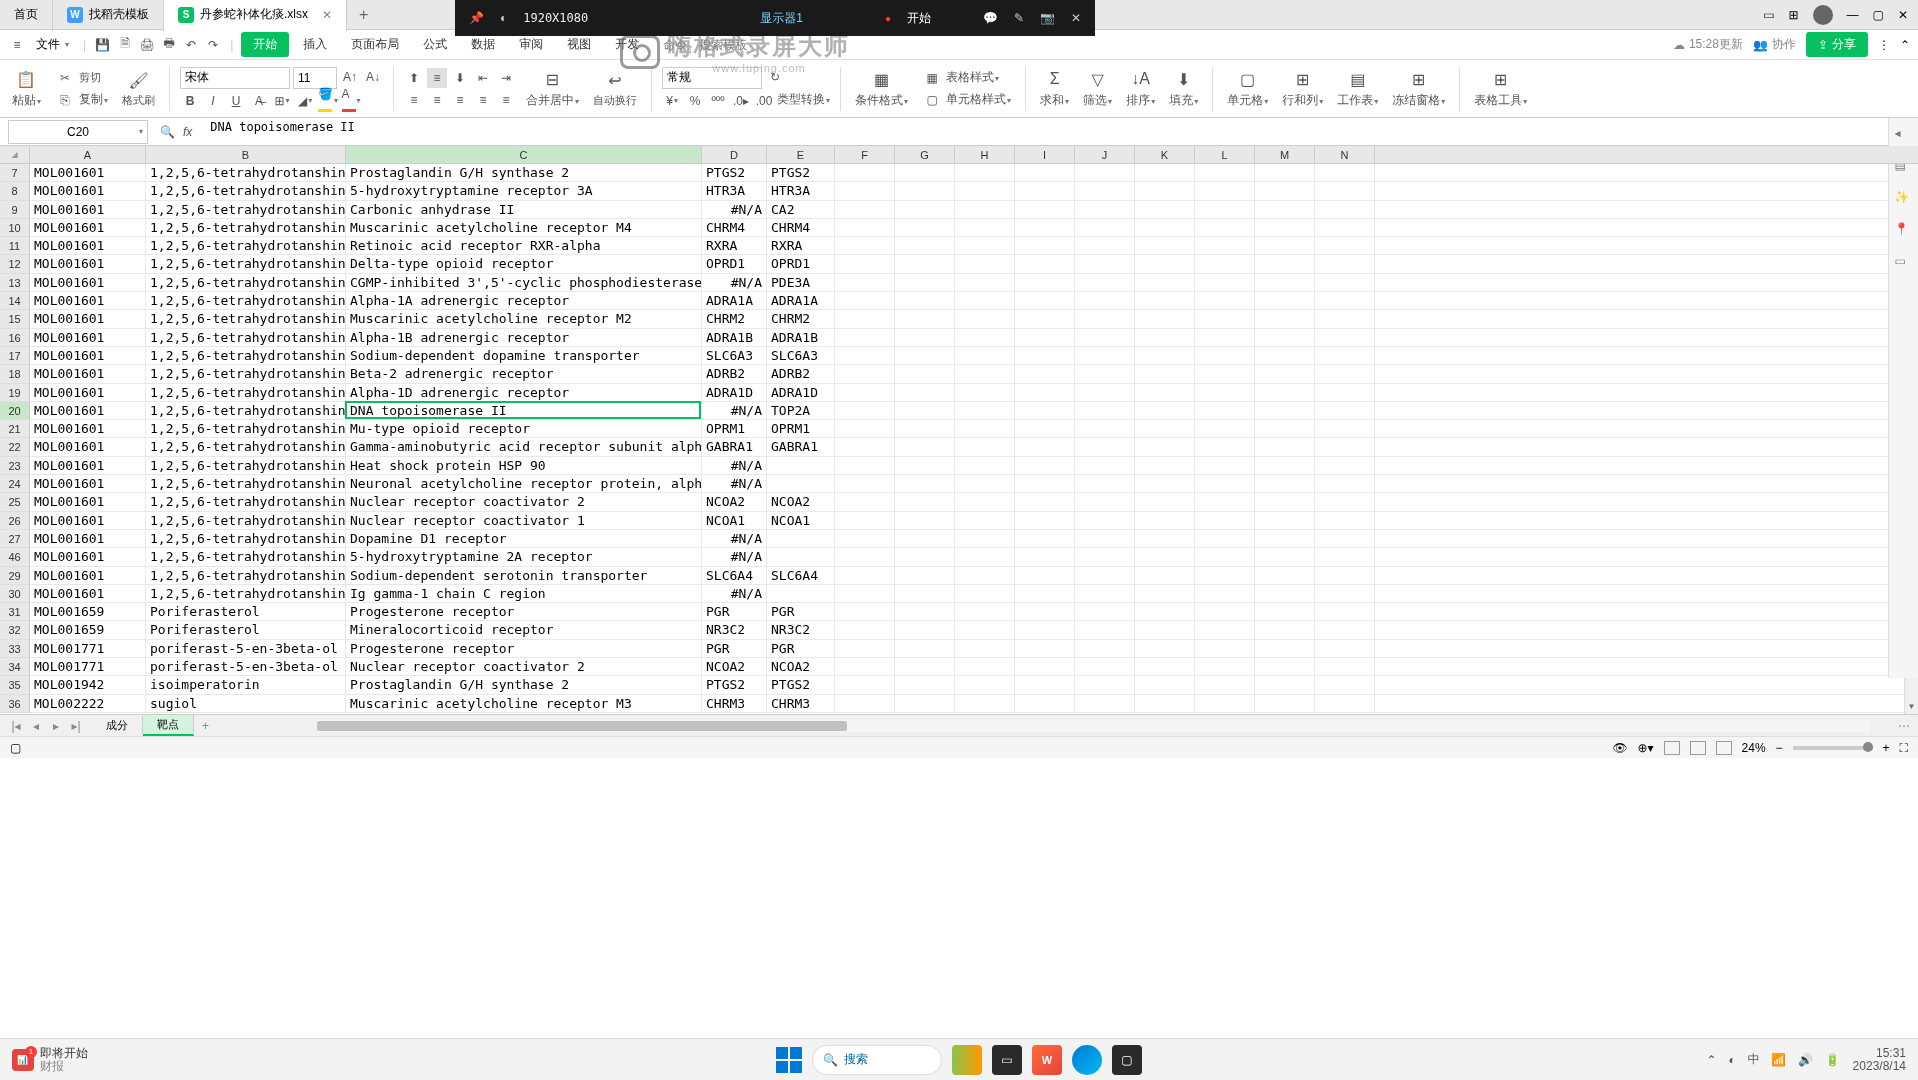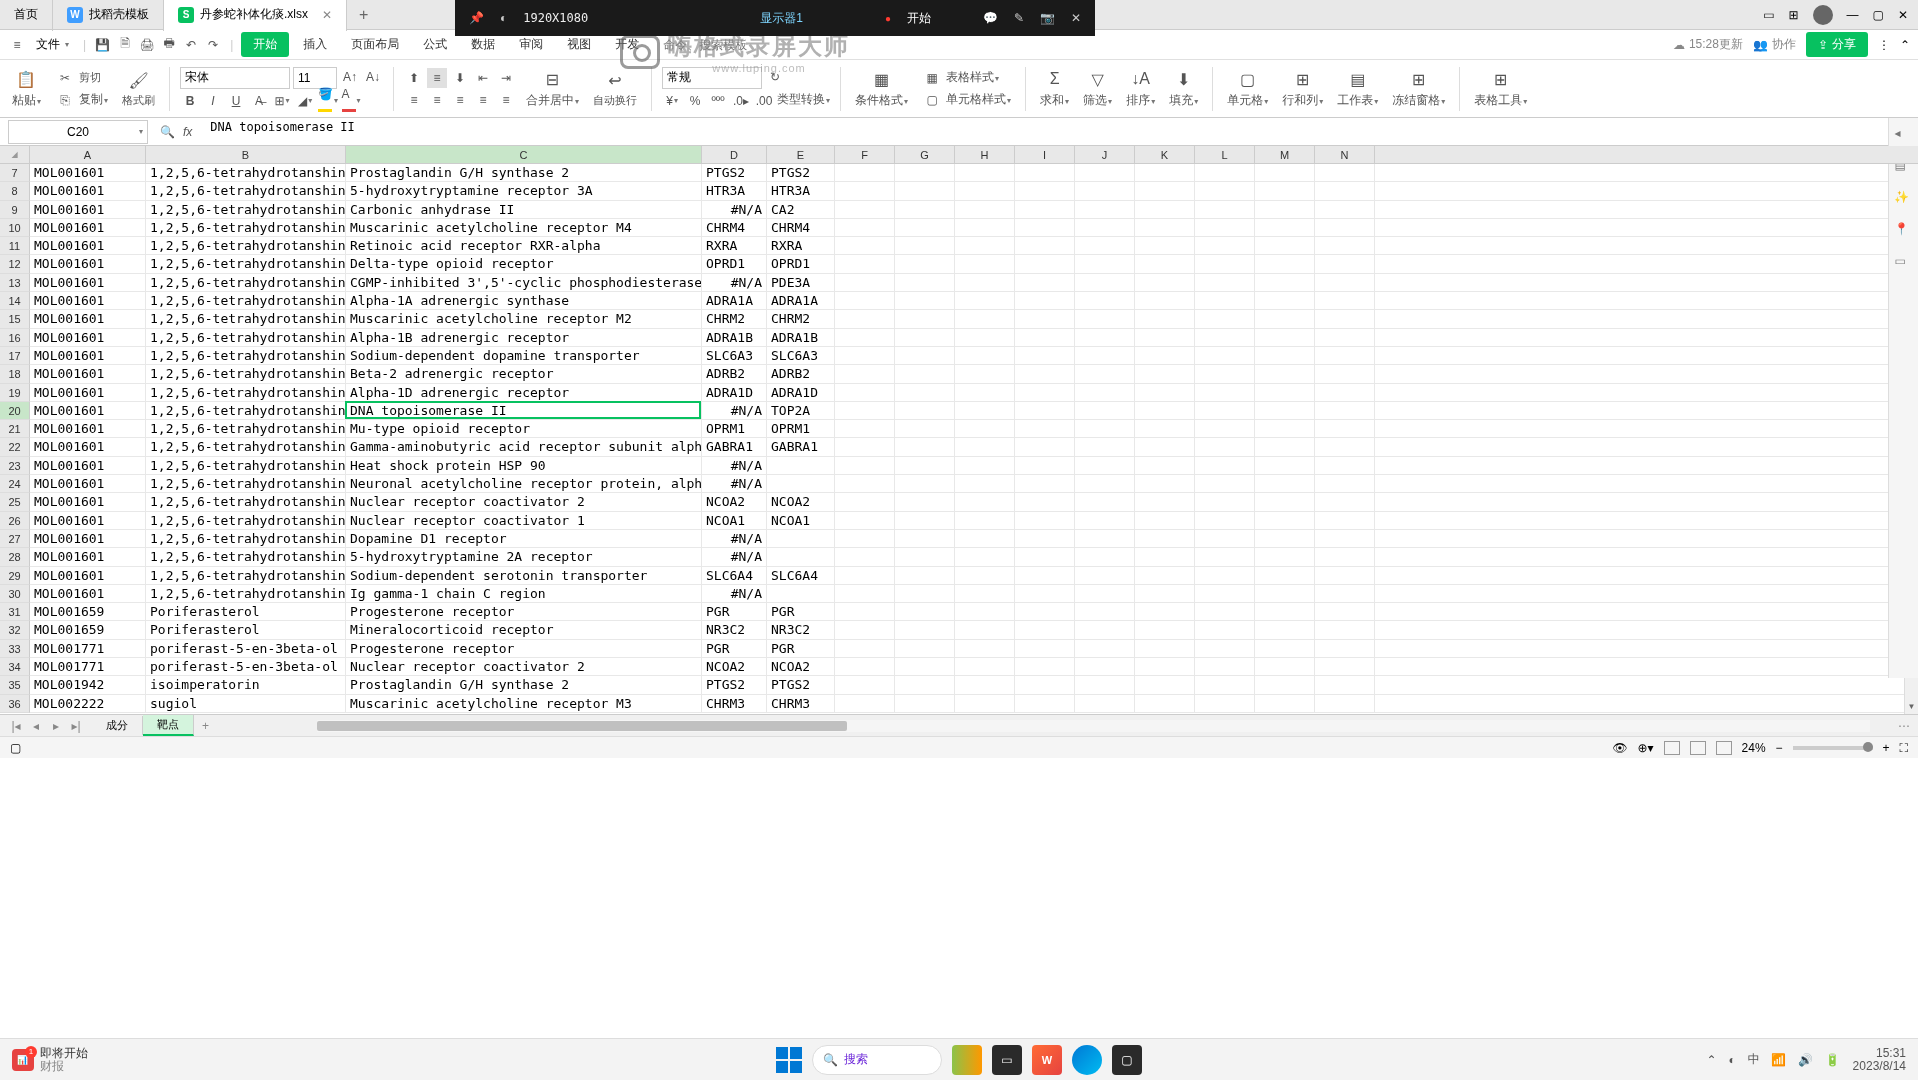--- a/index.html
+++ b/index.html
@@ -400,21 +400,21 @@
       <div class="row-h">18</div>
       <div class="row-h">19</div>
       <div class="row-h sel">20</div>
       <div class="row-h">21</div>
       <div class="row-h">22</div>
       <div class="row-h">23</div>
       <div class="row-h">24</div>
       <div class="row-h">25</div>
       <div class="row-h">26</div>
       <div class="row-h">27</div>
-      <div class="row-h">28</div>
+      <div class="row-h">46</div>
       <div class="row-h">29</div>
       <div class="row-h">30</div>
       <div class="row-h">31</div>
       <div class="row-h">32</div>
       <div class="row-h">33</div>
       <div class="row-h">34</div>
       <div class="row-h">35</div>
       <div class="row-h">36</div>
     </div>
   <div class="cells" id="cells">
@@ -526,21 +526,21 @@
         <div class="cell" style="width: 60px;"></div>
         <div class="cell" style="width: 60px;"></div>
         <div class="cell" style="width: 60px;"></div>
         <div class="cell" style="width: 60px;"></div>
         <div class="cell" style="width: 60px;"></div>
         <div class="cell" style="width: 60px;"></div>
       </div>
       <div class="cell-row">
         <div class="cell" style="width: 116px;">MOL001601</div>
         <div class="cell" style="width: 200px;">1,2,5,6-tetrahydrotanshinone</div>
-        <div class="cell" style="width: 356px;">Alpha-1A adrenergic synthase</div>
+        <div class="cell" style="width: 356px;">Alpha-1A adrenergic receptor</div>
         <div class="cell" style="width: 65px;">ADRA1A</div>
         <div class="cell" style="width: 68px;">ADRA1A</div>
         <div class="cell" style="width: 60px;"></div>
         <div class="cell" style="width: 60px;"></div>
         <div class="cell" style="width: 60px;"></div>
         <div class="cell" style="width: 60px;"></div>
         <div class="cell" style="width: 60px;"></div>
         <div class="cell" style="width: 60px;"></div>
         <div class="cell" style="width: 60px;"></div>
         <div class="cell" style="width: 60px;"></div>
@@ -961,21 +961,21 @@
   </div>
   <div class="task-center">
     <div class="win-logo">
         <div class="win-sq"></div>
         <div class="win-sq"></div>
         <div class="win-sq"></div>
         <div class="win-sq"></div>
       </div>
     <div class="search-box">
         <span>🔍</span>
-        <span style="color:#6d28d9">搜索</span>
+        <span style="color:#0369a1">搜索</span>
       </div>
     <div class="task-ic croc"></div>
     <div class="task-ic dark">▭</div>
     <div class="task-ic wps">W</div>
     <div class="task-ic edge"></div>
     <div class="task-ic dark">▢</div>
   </div>
   <div class="tray">
     <span>⌃</span>
     <span>◐</span>

